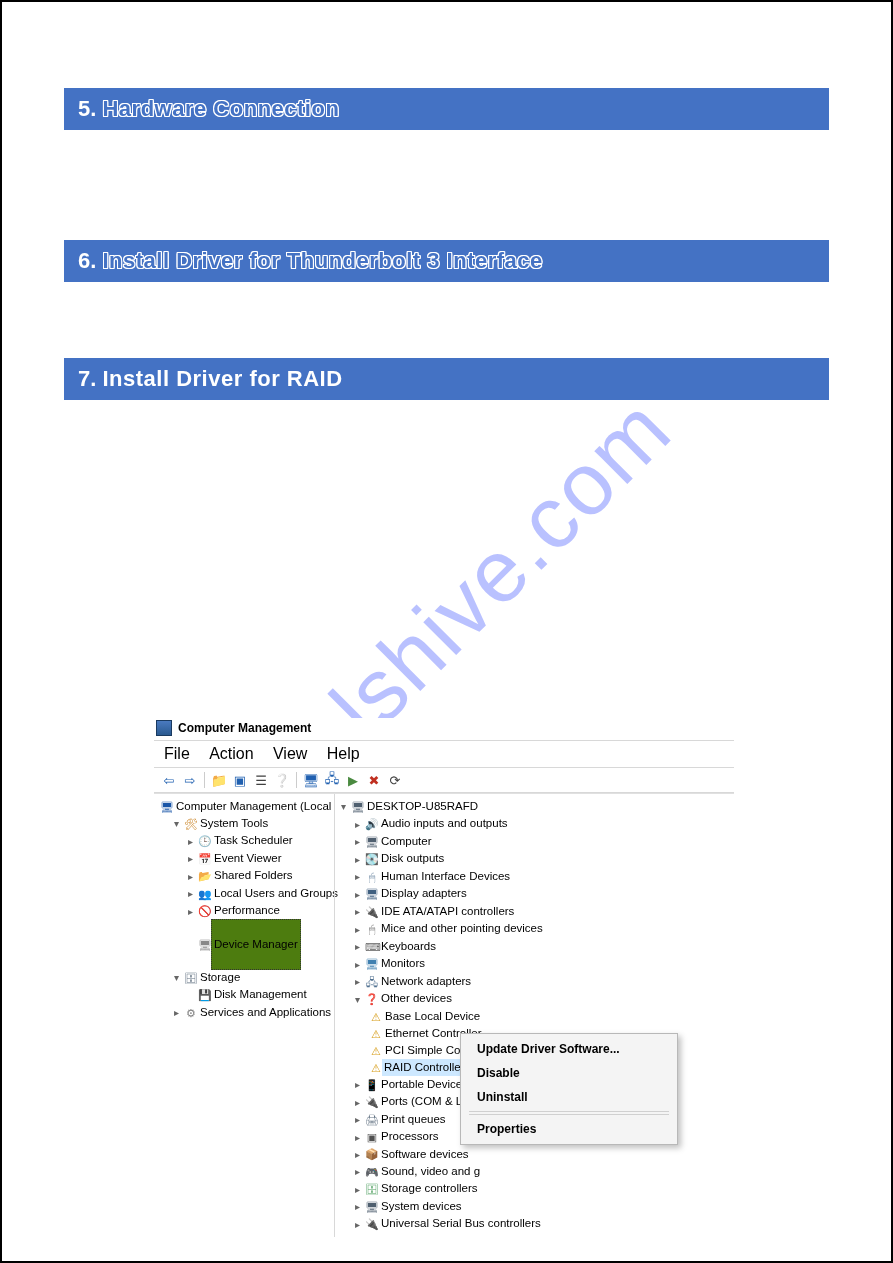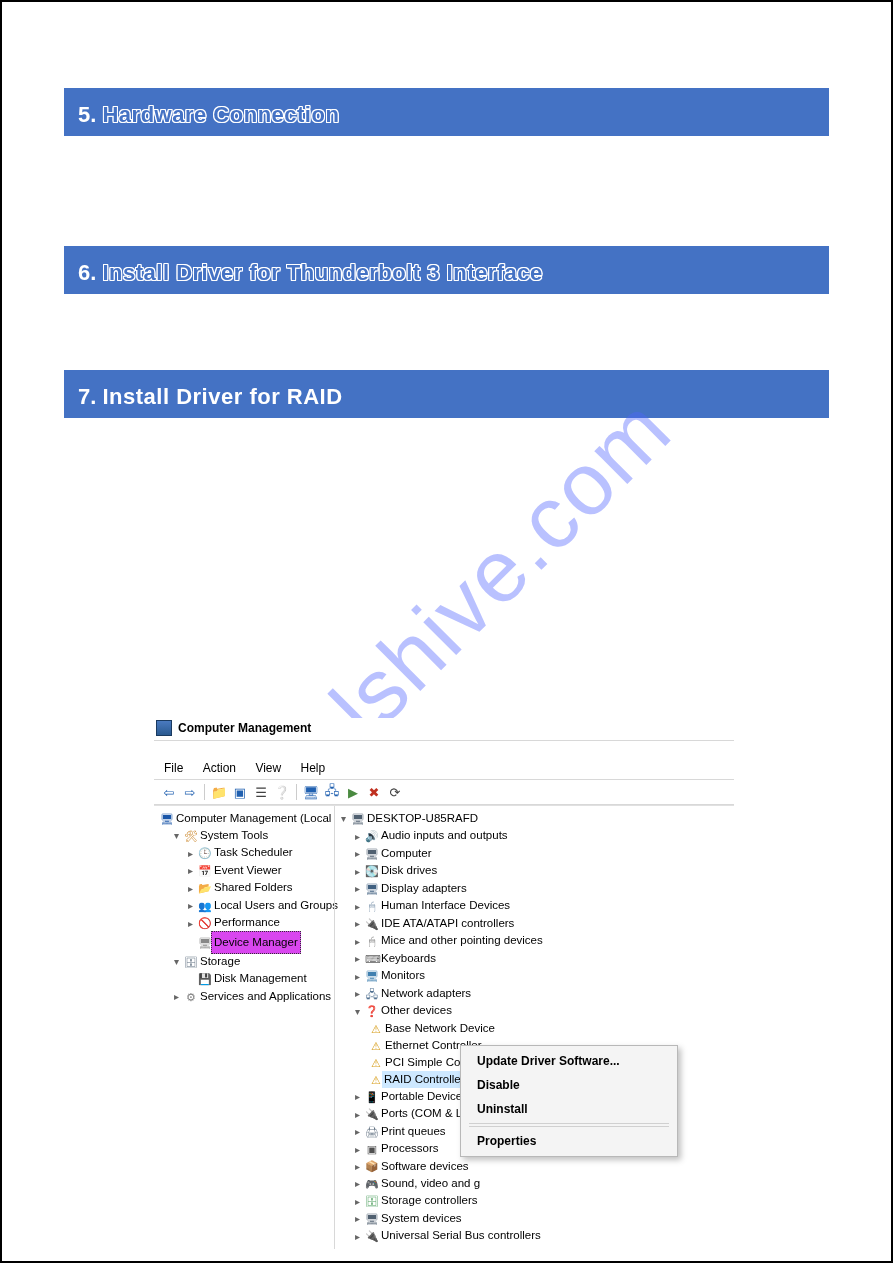--- a/index.html
+++ b/index.html
@@ -9,21 +9,21 @@
   .watermark {
     position: absolute; left: 50%; top: 50%;
     transform: translate(-50%, -60%) rotate(-45deg);
     font-size: 88px; color: rgba(80,100,255,0.4);
     font-weight: 400; white-space: nowrap; pointer-events: none;
     z-index: 5; letter-spacing: 2px;
   }
 
   .section-bar {
     background: #4472c4; color: #fff; margin: 0 62px 0 62px;
-    padding: 14px 14px 8px 14px; font-size: 22px;
+    padding: 8px 14px 8px 14px; font-size: 22px;
   }
   .section-bar .num { font-weight: 700; }
   .section-bar .title { font-weight: 600; letter-spacing: 0.5px; }
   .section-bar .title.outline {
     color: #4472c4;
     text-shadow: -1px -1px 0 #fff, 1px -1px 0 #fff, -1px 1px 0 #fff, 1px 1px 0 #fff,
                  -1px 0 0 #fff, 1px 0 0 #fff, 0 -1px 0 #fff, 0 1px 0 #fff;
   }
 
   .s1 { margin-top: 86px; }
@@ -31,38 +31,38 @@
   .s3 { margin-top: 76px; }
 
   .app-window {
     position: absolute; left: 152px; top: 716px; width: 580px;
     background: #fff; font-size: 12px; z-index: 10;
   }
   .app-titlebar { display: flex; align-items: center; gap: 6px; padding: 2px 4px 4px 2px; }
   .app-titlebar .app-icon { width: 16px; height: 16px; background: linear-gradient(#4a7ac0,#2a5a90); border: 1px solid #1a3a60; }
   .app-titlebar .app-title { font-size: 12px; color: #000; font-weight: bold; }
   .menubar { border-top: 1px solid #d8d8d8; border-bottom: 1px solid #d8d8d8; padding: 2px 4px; }
-  .menubar span { display: inline-block; padding: 2px 10px 2px 6px; font-size: 12px; margin-top: 16px; }
+  .menubar span { display: inline-block; padding: 2px 10px 2px 6px; font-size: 16px; }
   .toolbar { display: flex; align-items: center; gap: 3px; padding: 3px 6px; border-bottom: 1px solid #d8d8d8; }
   .tbtn { width: 18px; height: 18px; display: flex; align-items: center; justify-content: center; font-size: 13px; color: #2060b0; }
   .tbtn.g { color: #4a8a40; }
   .tbtn.r { color: #c03020; }
   .tbtn.dk { color: #404040; }
   .tsep { width: 1px; height: 16px; background: #ccc; margin: 0 2px; }
 
   .panes { display: flex; border-top: 1px solid #e0e0e0; }
   .left-pane { width: 180px; padding: 4px 6px; }
   .right-pane { flex: 1; padding: 4px 6px; border-left: 1px solid #d8d8d8; position: relative; }
 
   .tree ul { list-style: none; padding-left: 14px; }
   .tree > ul { padding-left: 0; }
   .tree li { white-space: nowrap; line-height: 17px; font-size: 11.5px; position: relative; }
   .twist { display: inline-block; width: 10px; color: #666; font-size: 10px; vertical-align: middle; }
   .tico { display: inline-block; width: 14px; height: 14px; vertical-align: middle; margin-right: 2px; font-size: 11px; text-align: center; line-height: 14px; }
-  .sel { background: #d946ef; border: 1px dotted #333; padding: 2px 2px; margin: -1px -3px; display: inline-block; }
+  .sel { background: #4d7c0f; border: 1px dotted #333; padding: 16px 2px; margin: -1px -3px; display: inline-block; }
   .sel2 { background: #cde8ff; padding: 0 2px; margin: -1px -3px; display: inline-block; }
 
   .i-cm { color:#1a56a8; } .i-st { color:#c88020; } .i-sch { color:#c89030; }
   .i-ev { color:#3080d0; } .i-sf { color:#d8a030; } .i-lu { color:#d08090; }
   .i-pf { color:#c04040; } .i-dm { color:#888; } .i-disk { color:#607080; }
   .i-sa { color:#808080; } .i-pc { color:#506070; } .i-audio { color:#606060; }
   .i-disp { color:#406080; } .i-hid { color:#507090; } .i-ide { color:#708090; }
   .i-kbd { color:#606060; } .i-mice { color:#505050; } .i-mon { color:#4080b0; }
   .i-net { color:#507090; } .i-oth { color:#60a060; } .i-warn { color:#d8a020; }
   .i-port { color:#506070; } .i-pq { color:#607080; } .i-proc { color:#505050; }
@@ -156,31 +156,31 @@
           </li>
         </ul>
       </div>
 
       <div class="right-pane tree">
         <ul>
           <li><span class="twist">▾</span><span class="tico i-pc">🖥</span><span>DESKTOP-U85RAFD</span>
             <ul>
               <li><span class="twist">▸</span><span class="tico i-audio">🔊</span><span>Audio inputs and outputs</span></li>
               <li><span class="twist">▸</span><span class="tico i-pc">🖥</span><span>Computer</span></li>
-              <li><span class="twist">▸</span><span class="tico i-disk">💽</span><span>Disk drives</span></li>
+              <li><span class="twist">▸</span><span class="tico i-disk">💽</span><span>Disk outputs</span></li>
+              <li><span class="twist">▸</span><span class="tico i-hid">🖱</span><span>Human Interface Devices</span></li>
               <li><span class="twist">▸</span><span class="tico i-disp">🖥</span><span>Display adapters</span></li>
-              <li><span class="twist">▸</span><span class="tico i-hid">🖱</span><span>Human Interface Devices</span></li>
               <li><span class="twist">▸</span><span class="tico i-ide">🔌</span><span>IDE ATA/ATAPI controllers</span></li>
               <li><span class="twist">▸</span><span class="tico i-mice">🖱</span><span>Mice and other pointing devices</span></li>
               <li><span class="twist">▸</span><span class="tico i-kbd">⌨</span><span>Keyboards</span></li>
               <li><span class="twist">▸</span><span class="tico i-mon">🖥</span><span>Monitors</span></li>
               <li><span class="twist">▸</span><span class="tico i-net">🖧</span><span>Network adapters</span></li>
               <li><span class="twist">▾</span><span class="tico i-oth">❓</span><span>Other devices</span>
                 <ul>
-                  <li><span class="tico i-warn">⚠</span><span>Base Network Device</span></li>
+                  <li><span class="tico i-warn">⚠</span><span>Base Local Device</span></li>
                   <li><span class="tico i-warn">⚠</span><span>Ethernet Controller</span></li>
                   <li><span class="tico i-warn">⚠</span><span>PCI Simple Communications Controller</span></li>
                   <li><span class="tico i-warn">⚠</span><span class="sel2">RAID Controller</span></li>
                 </ul>
               </li>
               <li><span class="twist">▸</span><span class="tico i-port">📱</span><span>Portable Devices</span></li>
               <li><span class="twist">▸</span><span class="tico i-port">🔌</span><span>Ports (COM &amp; LPT)</span></li>
               <li><span class="twist">▸</span><span class="tico i-pq">🖨</span><span>Print queues</span></li>
               <li><span class="twist">▸</span><span class="tico i-proc">▣</span><span>Processors</span></li>
               <li><span class="twist">▸</span><span class="tico i-soft">📦</span><span>Software devices</span></li>

